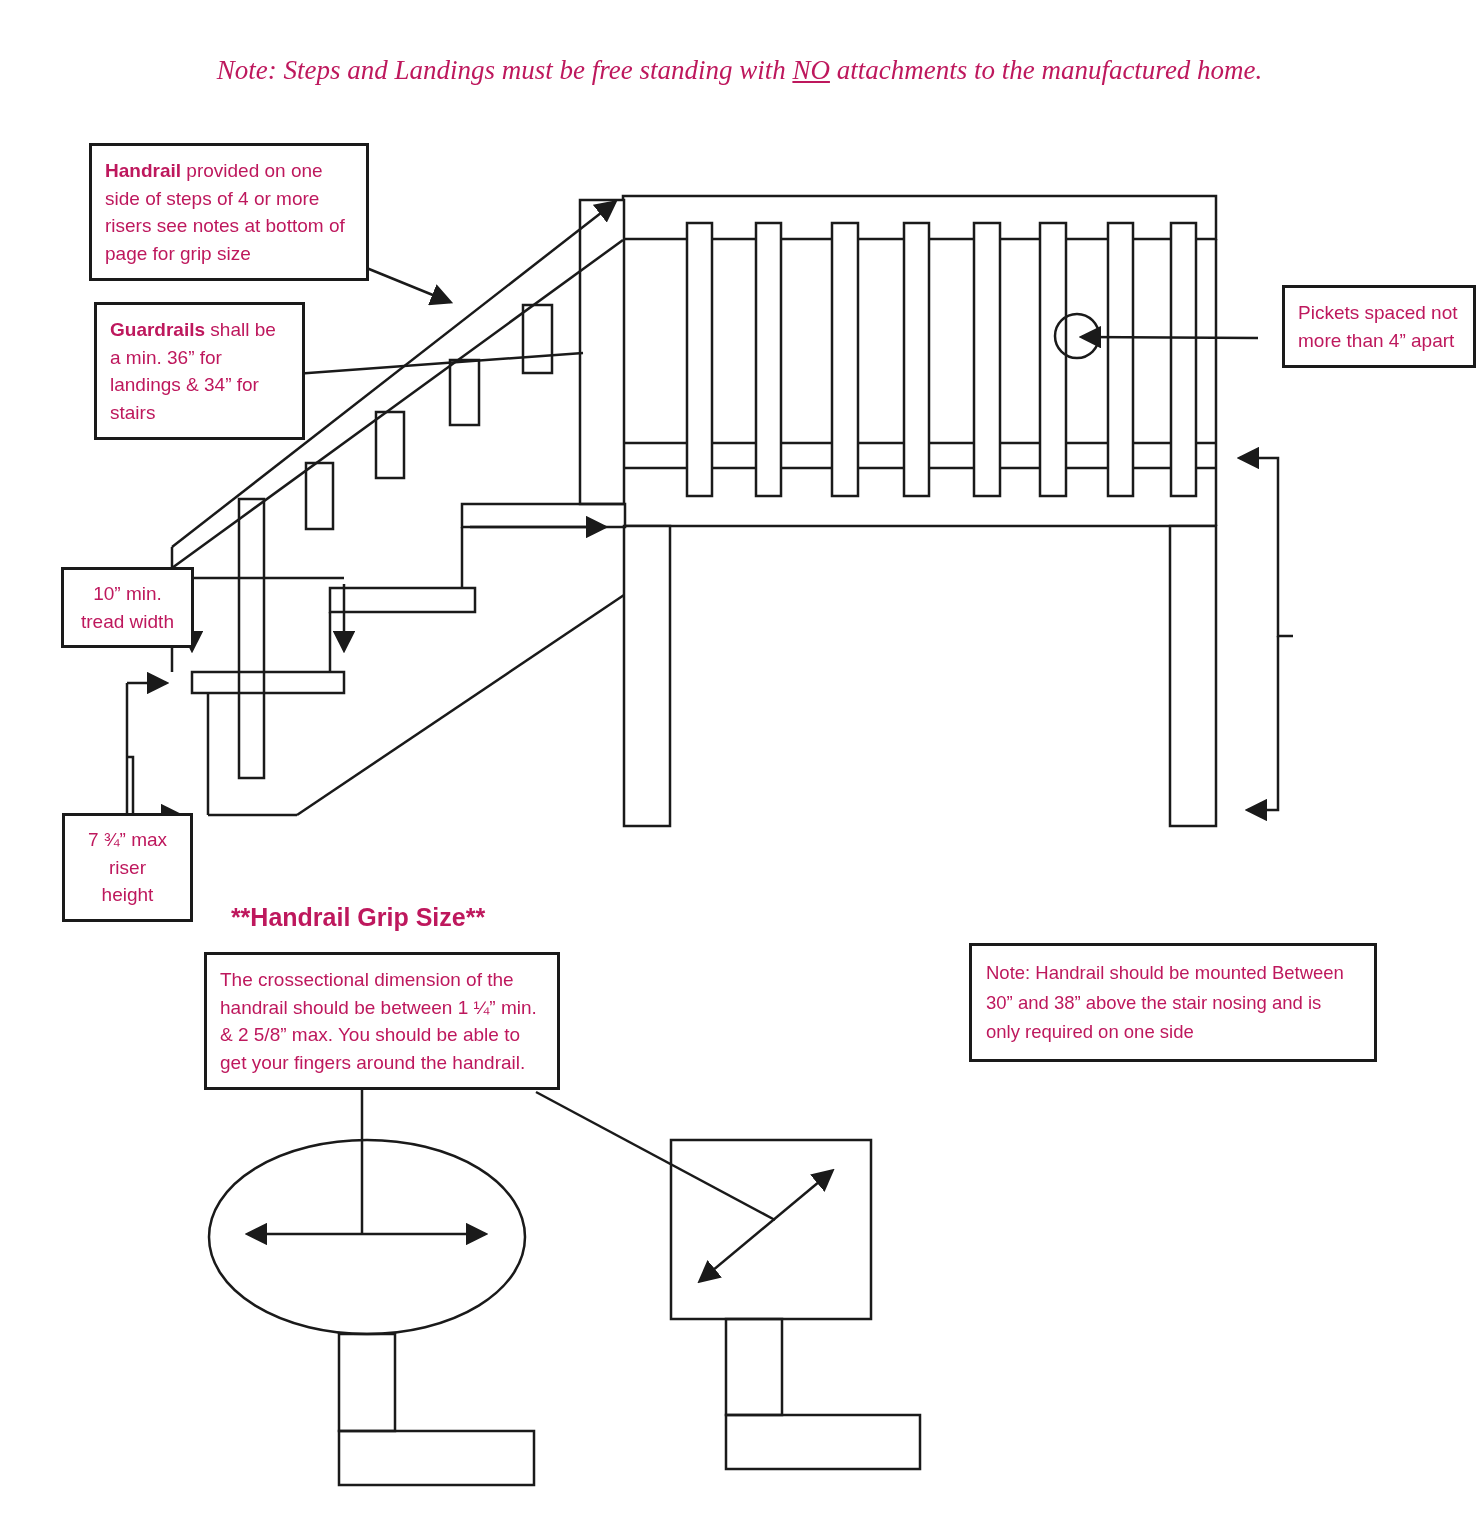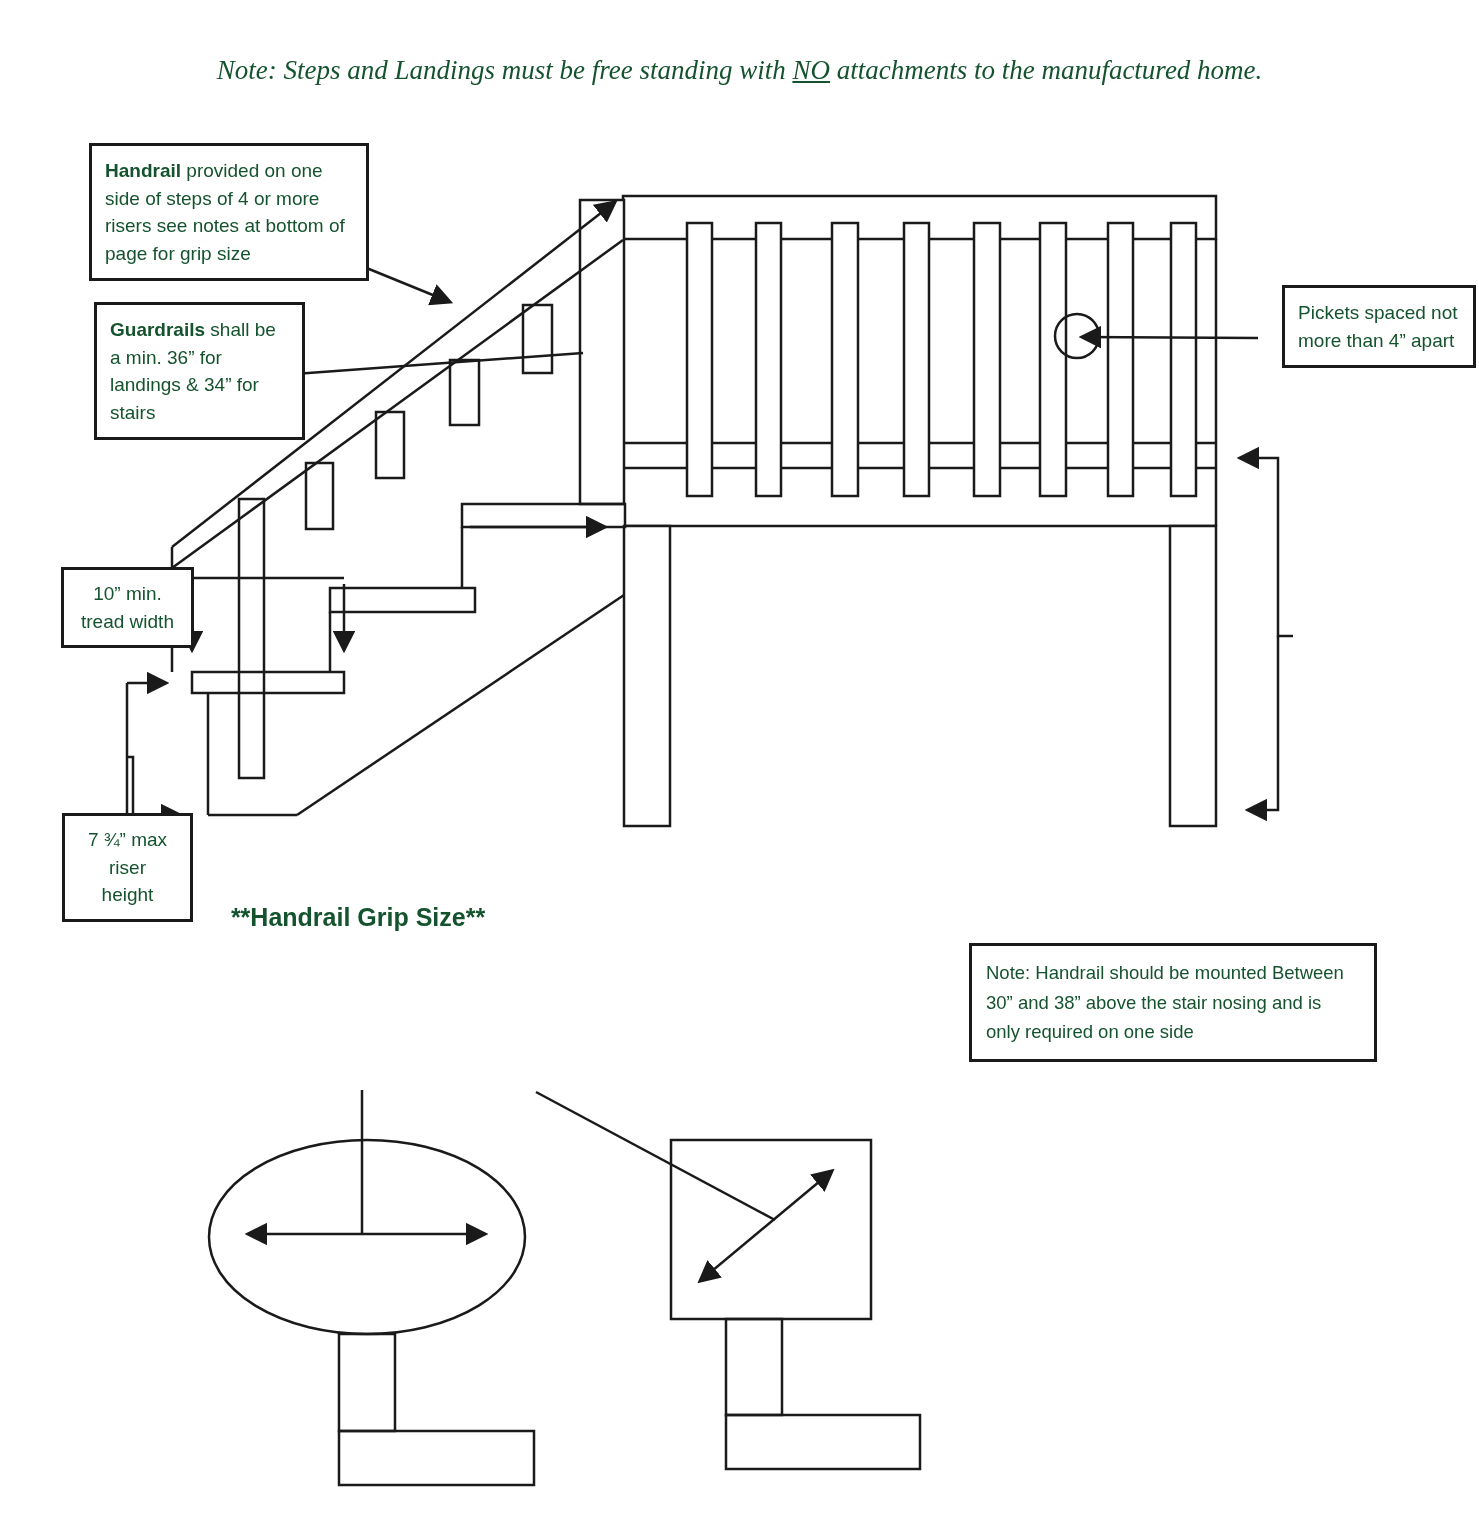--- a/index.html
+++ b/index.html
@@ -1,17 +1,17 @@
 <!DOCTYPE html>
 <html><head>
 <meta charset="utf-8">
 <style>
   html,body{margin:0;padding:0;background:#ffffff;}
   #page{position:relative;width:1479px;height:1536px;background:#ffffff;overflow:hidden;
-        font-family:"Liberation Sans",sans-serif;color:#14532d;}
+        font-family:"Liberation Sans",sans-serif;color:#be185d;}
   #diagram-svg{position:absolute;left:0;top:0;width:1479px;height:1536px;}
   .title{position:absolute;left:0;top:50px;width:100%;text-align:center;
          font-family:"Liberation Serif",serif;font-style:italic;font-size:27px;line-height:1.55;}
   .title-inner{display:inline-block;max-width:1125px;}
   .title .em{text-decoration:underline;}
   .callout{position:absolute;border:3px solid #1a1a1a;background:#ffffff;
            font-size:19px;line-height:1.45;padding:11px 13px;box-sizing:border-box;margin-left:24px;}
   .callout b{font-weight:bold;}
   .center{text-align:center;}
   .grip-heading{position:absolute;left:180px;top:903px;width:356px;text-align:center;
@@ -131,18 +131,21 @@
   <div class="callout center" style="left:37px;top:567px;width:133px;padding:10px 6px;">
     <span>10” min. tread width</span>
   </div>
 
   <div class="callout center" style="left:38px;top:813px;width:131px;padding:10px 16px;">
     <span>7 ¾” max riser height</span>
   </div>
 
   <div class="grip-heading">**Handrail Grip Size**</div>
 
+  <div class="callout" id="grip-note" style="left:180px;top:952px;width:356px;">
+    <span>The crossectional dimension of the handrail should be between 1 ¼” min. &amp; 2 5/8” max. You should be able to get your fingers around the handrail.</span>
+  </div>
 
   <div class="callout note-bold" style="left:945px;top:943px;width:408px;font-size:18.5px;line-height:1.6;padding:12px 14px;">
     <span>Note: Handrail should be mounted Between 30” and 38” above the stair nosing and is only required on one side</span>
   </div>
 
 </div>
 
 </body></html>

